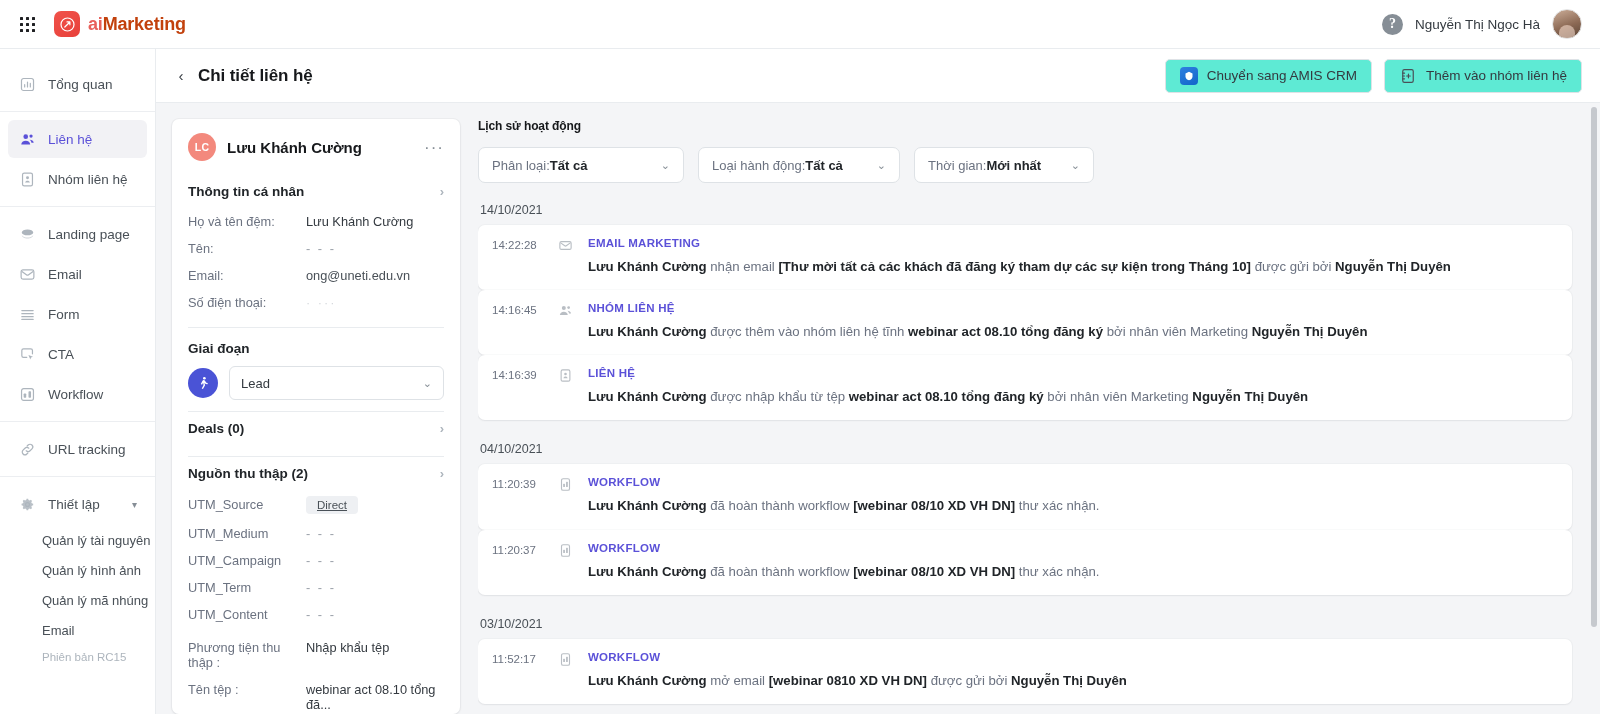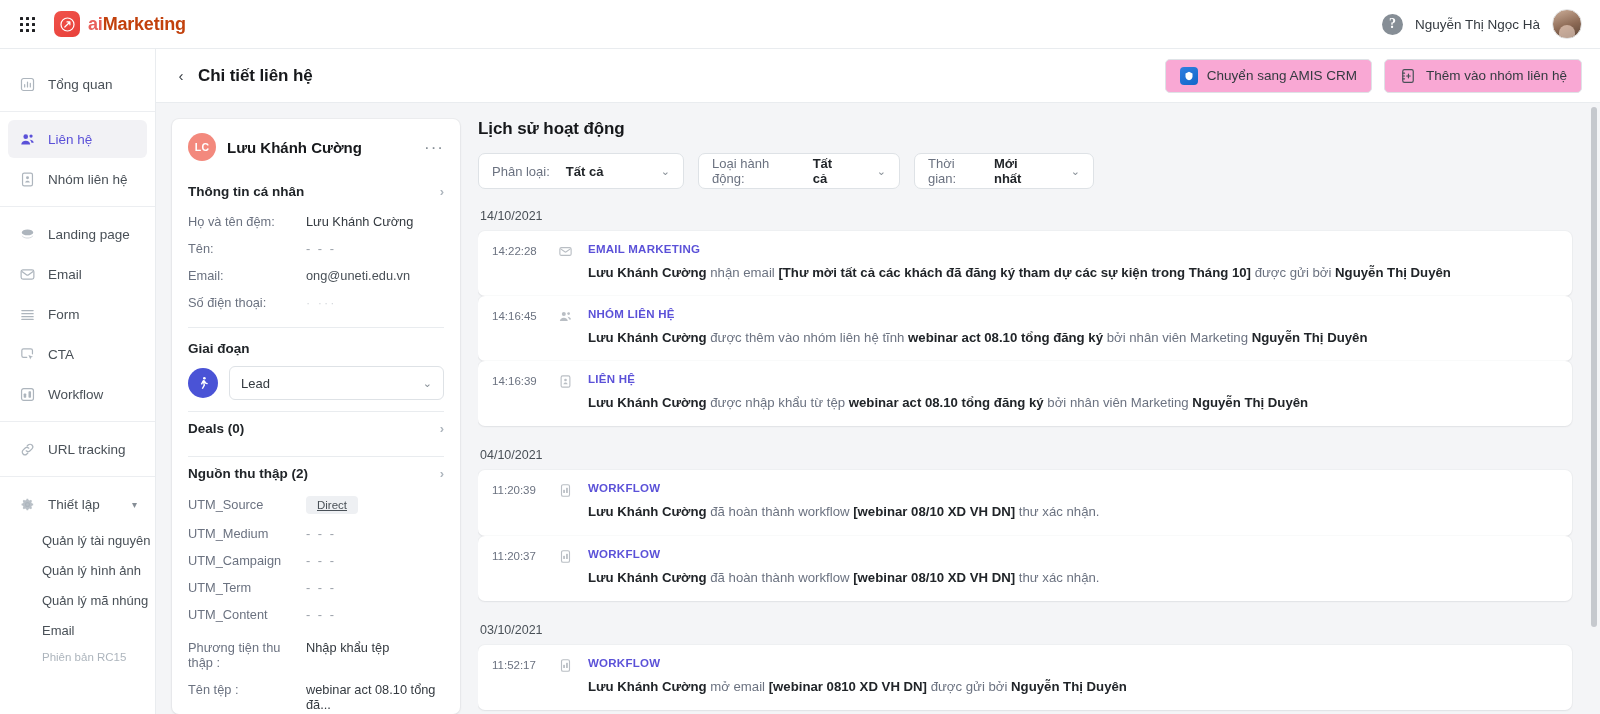--- a/index.html
+++ b/index.html
@@ -97,21 +97,21 @@
     border-bottom: 1px solid #e9ecef;
     display: flex; align-items: center; padding: 0 18px 0 14px;
   }
   .back-btn {
     width: 22px; height: 22px; display: flex; align-items: center; justify-content: center;
     color: #343a40; cursor: pointer; font-size: 15px;
   }
   .page-title { font-size: 17px; font-weight: 700; margin-left: 6px; color: #16181b; letter-spacing: -0.1px; }
   .head-actions { margin-left: auto; display: flex; gap: 12px; }
   .btn-outline {
-    height: 34px; border: 1px solid #dee2e6; background: #f9a8d4; border-radius: 5px;
+    height: 34px; border: 1px solid #dee2e6; background: #5eead4; border-radius: 5px;
     display: flex; align-items: center; gap: 9px; padding: 0 14px;
     font-size: 13.5px; color: #343a40; cursor: pointer; white-space: nowrap;
     font-family: inherit;
   }
   .btn-outline .ico { width: 18px; height: 18px; display: flex; align-items: center; justify-content: center; }
   .crm-badge {
     width: 18px; height: 18px; border-radius: 4px;
     background: linear-gradient(150deg,#2f7fe0,#1266c9);
     display: flex; align-items: center; justify-content: center;
   }
@@ -158,26 +158,26 @@
     cursor: pointer; background: #fff; justify-content: center;
   }
   .stage-select .chev { margin-left: auto; color: #868e96; font-size: 11px; }
   .tag-pill {
     display: inline-block; background: #eef0f3; color: #495057;
     border-radius: 4px; padding: 3px 11px; font-size: 11.5px; text-decoration: underline;
   }
 
   
   .activity { flex: 1; min-width: 0; display: flex; flex-direction: column; padding-right: 14px; }
-  .act-title { font-size: 17px; font-weight: 700; color: #16181b; margin-bottom: 14px; letter-spacing: -.1px; }
+  .act-title { font-size: 12px; font-weight: 700; color: #16181b; margin-bottom: 14px; letter-spacing: -.1px; }
   .filters { display: flex; gap: 14px; margin-bottom: 16px; }
   .filter {
     height: 36px; min-width: 180px; background: #fff; border: 1px solid #dee2e6;
     border-radius: 7px; display: flex; align-items: center; padding: 0 13px;
-    font-size: 13px; color: #495057; cursor: pointer; gap: 16px;
+    font-size: 13px; color: #495057; cursor: pointer; gap: 0;
   }
   .filter .lbl { color: #6b7280; }
   .filter .val { font-weight: 700; color: #212529; }
   .filter .chev { margin-left: auto; color: #868e96; font-size: 11px; padding-left: 14px; }
   .f1 { width: 206px; }
   .f2 { width: 202px; }
   .f3 { width: 178px; }
 
   .timeline { flex: 1; overflow: hidden; padding-right: 2px; }
   .date-label { font-size: 12.5px; color: #495057; margin: 4px 0 8px 2px; }

